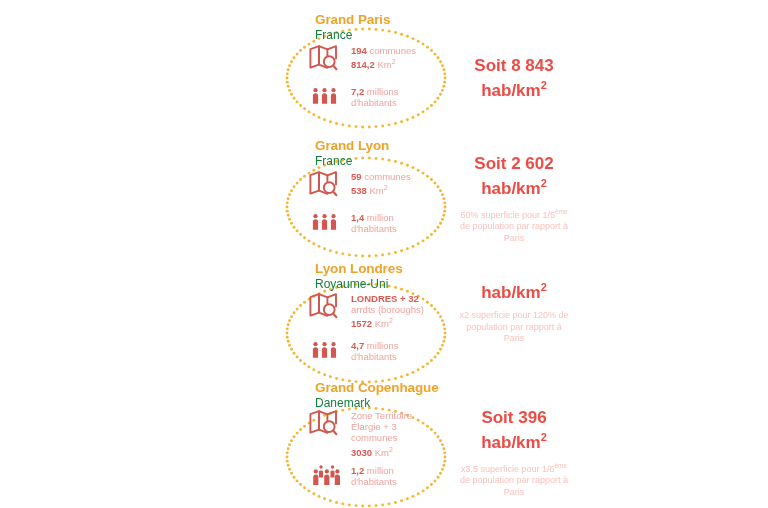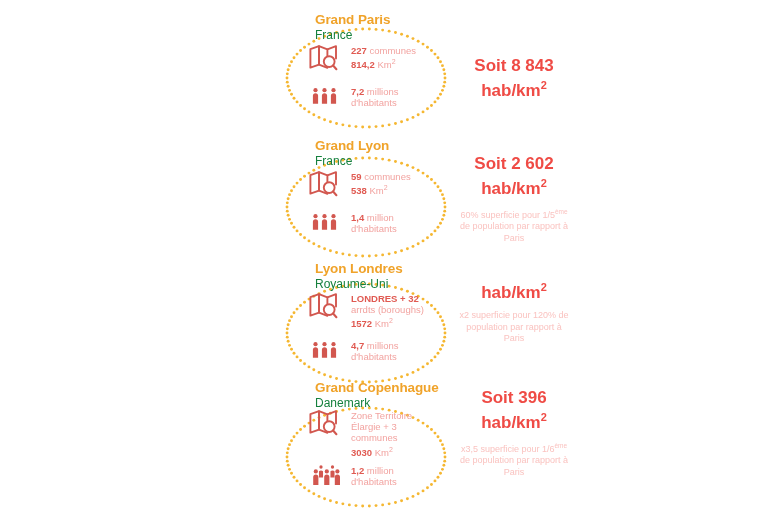--- a/index.html
+++ b/index.html
@@ -213,21 +213,21 @@
               <g fill="none" stroke="#d2574f" stroke-width="1.9" stroke-linejoin="round" stroke-linecap="round">
                 <path d="M1.4 5.2 L10 2.2 L10 20.6 L1.4 23.6 Z"></path>
                 <path d="M10 2.2 L18.4 5.4 L18.4 23.8 L10 20.6 Z"></path>
                 <path d="M18.4 5.4 L27 2.2 L27 14.5"></path>
               </g>
               <circle cx="20.2" cy="17.6" r="5.4" fill="#ffffff" stroke="#d2574f" stroke-width="1.9"></circle>
               <line x1="24.1" y1="21.5" x2="27.4" y2="25.2" stroke="#d2574f" stroke-width="2.1" stroke-linecap="round"></line>
             </svg>
           </div>
           <div class="text-cell">
-            <div class="stat-line"><b>227</b> communes</div>
+            <div class="stat-line"><b>194</b> communes</div>
             <div class="stat-line"><b>814,2</b> Km<span class="sup">2</span></div>
           </div>
         </div>
         <div style="height:12px"></div>
         <div class="stat-row">
           <div class="icon-cell">
             <svg width="32" height="26" viewBox="0 0 32 26" xmlns="http://www.w3.org/2000/svg">
               <circle cx="6.50" cy="5.20" r="2.10" fill="#d2574f"></circle>
               <path d="M3.90 18.70 L3.90 10.80 a2.6 2.6 0 0 1 5.20 0 L9.10 18.70 Z" fill="#d2574f"></path>
               <circle cx="15.50" cy="5.20" r="2.10" fill="#d2574f"></circle>
@@ -615,19 +615,19 @@
               <circle cx="28.40" cy="7.40" r="2.10" fill="#d2574f"></circle>
               <path d="M25.80 20.90 L25.80 13.00 a2.6 2.6 0 0 1 5.20 0 L31.00 20.90 Z" fill="#d2574f"></path>
             </svg>
           </div>
           <div class="text-cell">
             <div class="stat-line"><b>1,2</b> million</div>
             <div class="stat-line">d'habitants</div>
           </div>
         </div>
       </div>
-      <div class="right" style="top:388px">
+      <div class="right" style="top:408px">
         <div class="soit">Soit 396</div>
         <div class="soit"><span>hab/km</span><span class="sup">2</span></div>
         <div class="note">x3,5 superficie pour 1/6<span class="sup">ème</span> de population par rapport à Paris</div>
       </div>
     </div>
   </div>
 
 </body></html>

